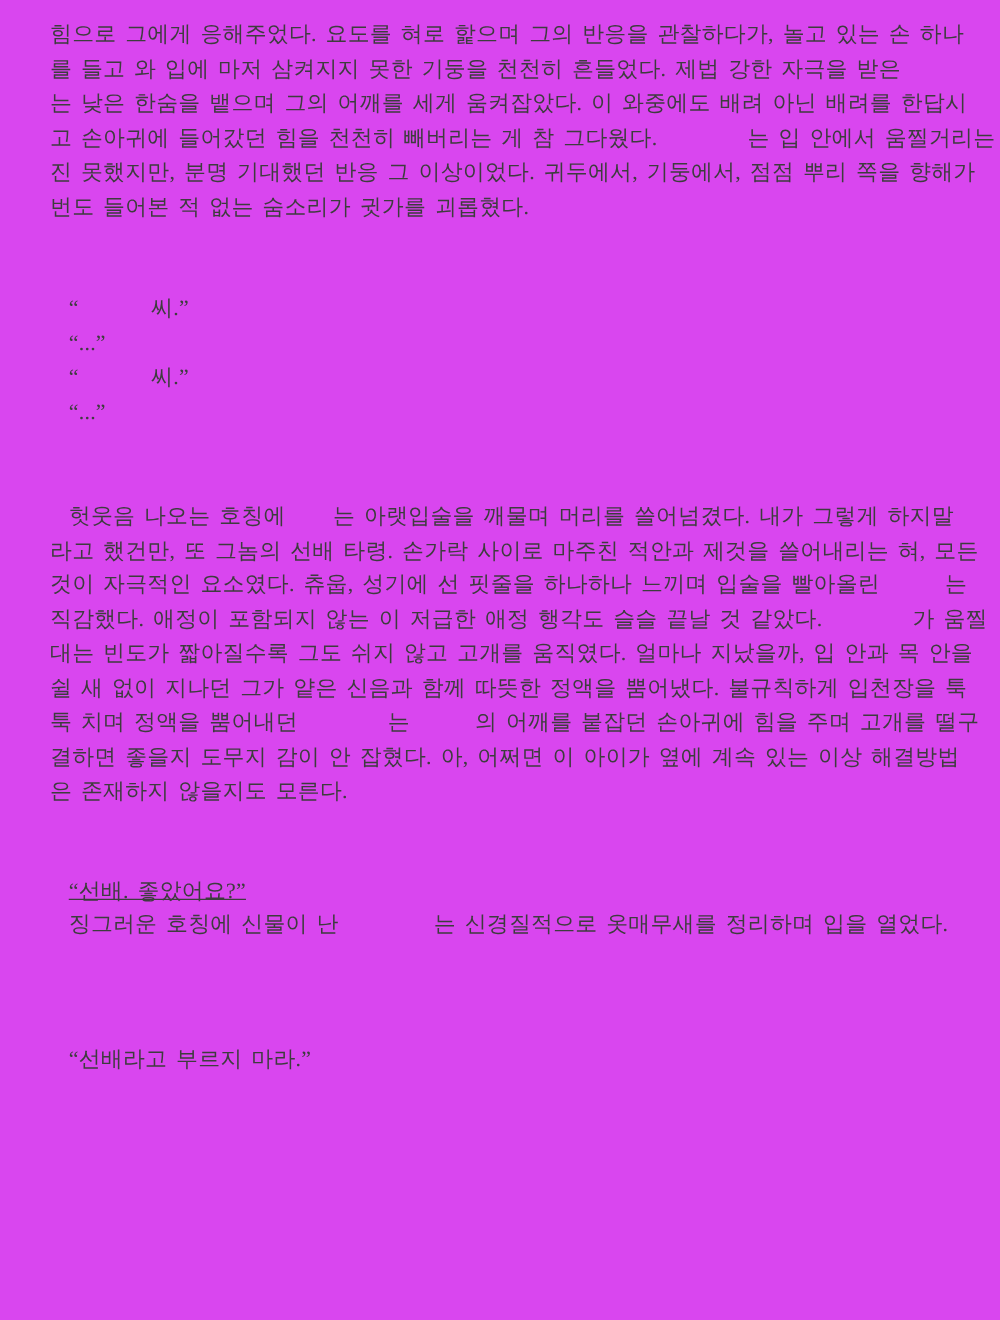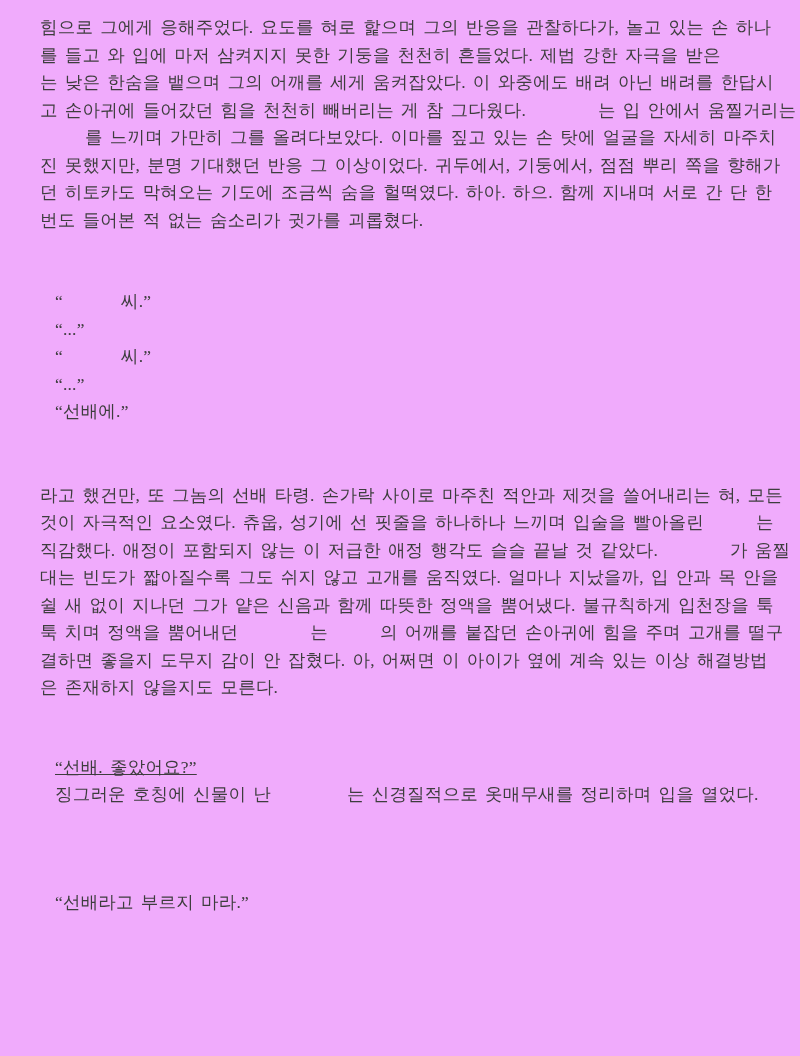--- a/index.html
+++ b/index.html
@@ -5,21 +5,21 @@
   html, body {
     margin: 0;
     padding: 0;
     background: #ffffff;
   }
   .page {
     position: relative;
     width: 800px;
     height: 1056px;
     box-sizing: border-box;
-    background: #f0abfc;
+    background: #d946ef;
     padding: 14px 28px 0 40px;
     font-family: "Liberation Serif", "DejaVu Serif", serif;
     font-size: 17.5px;
     color: #3d3d3d;
     overflow: hidden;
   }
   .line {
     line-height: 27.5px;
     white-space: nowrap;
     word-spacing: 2.5px;
@@ -46,35 +46,33 @@
 </head>
 <body>
 
 <div class="page">
 
   <div>
     <div class="line"><span>힘으로 그에게 응해주었다. 요도를 혀로 핥으며 그의 반응을 관찰하다가, 놀고 있는 손 하나</span></div>
     <div class="line"><span>를 들고 와 입에 마저 삼켜지지 못한 기둥을 천천히 흔들었다. 제법 강한 자극을 받은</span></div>
     <div class="line"><span>는 낮은 한숨을 뱉으며 그의 어깨를 세게 움켜잡았다. 이 와중에도 배려 아닌 배려를 한답시</span></div>
     <div class="line"><span>고 손아귀에 들어갔던 힘을 천천히 빼버리는 게 참 그다웠다.</span><span class="gap g72"></span><span>는 입 안에서 움찔거리는</span></div>
-    <div class="line"><span class="gap g45"></span><span>를 느끼며 가만히 그를 올려다보았다. 이마를 짚고 있는 손 탓에 얼굴을 자세히 마주치</span></div>
     <div class="line"><span>진 못했지만, 분명 기대했던 반응 그 이상이었다. 귀두에서, 기둥에서, 점점 뿌리 쪽을 향해가</span></div>
-    <div class="line"><span>던 히토카도 막혀오는 기도에 조금씩 숨을 헐떡였다. 하아. 하으. 함께 지내며 서로 간 단 한</span></div>
     <div class="line"><span>번도 들어본 적 없는 숨소리가 귓가를 괴롭혔다.</span></div>
   </div>
 
   <div class="block-dialogue1">
     <div class="line indent"><span>“</span><span class="gap g58"></span><span>씨.”</span></div>
     <div class="line indent"><span>“...”</span></div>
     <div class="line indent"><span>“</span><span class="gap g58"></span><span>씨.”</span></div>
     <div class="line indent"><span>“...”</span></div>
-    <div class="line indent"><span>“선배에.”</span></div>
   </div>
 
   <div class="block-para2">
+    <div class="line indent"><span>헛웃음 나오는 호칭에</span><span class="gap g38"></span><span>는 아랫입술을 깨물며 머리를 쓸어넘겼다. 내가 그렇게 하지말</span></div>
     <div class="line"><span>라고 했건만, 또 그놈의 선배 타령. 손가락 사이로 마주친 적안과 제것을 쓸어내리는 혀, 모든</span></div>
     <div class="line"><span>것이 자극적인 요소였다. 츄웁, 성기에 선 핏줄을 하나하나 느끼며 입술을 빨아올린</span><span class="gap g52"></span><span>는</span></div>
     <div class="line"><span>직감했다. 애정이 포함되지 않는 이 저급한 애정 행각도 슬슬 끝날 것 같았다.</span><span class="gap g72"></span><span>가 움찔</span></div>
     <div class="line"><span>대는 빈도가 짧아질수록 그도 쉬지 않고 고개를 움직였다. 얼마나 지났을까, 입 안과 목 안을</span></div>
     <div class="line"><span>쉴 새 없이 지나던 그가 얕은 신음과 함께 따뜻한 정액을 뿜어냈다. 불규칙하게 입천장을 툭</span></div>
     <div class="line"><span>툭 치며 정액을 뿜어내던</span><span class="gap g72"></span><span>는</span><span class="gap g52"></span><span>의 어깨를 붙잡던 손아귀에 힘을 주며 고개를 떨구</span></div>
     <div class="line"><span>결하면 좋을지 도무지 감이 안 잡혔다. 아, 어쩌면 이 아이가 옆에 계속 있는 이상 해결방법</span></div>
     <div class="line"><span>은 존재하지 않을지도 모른다.</span></div>
   </div>
 

